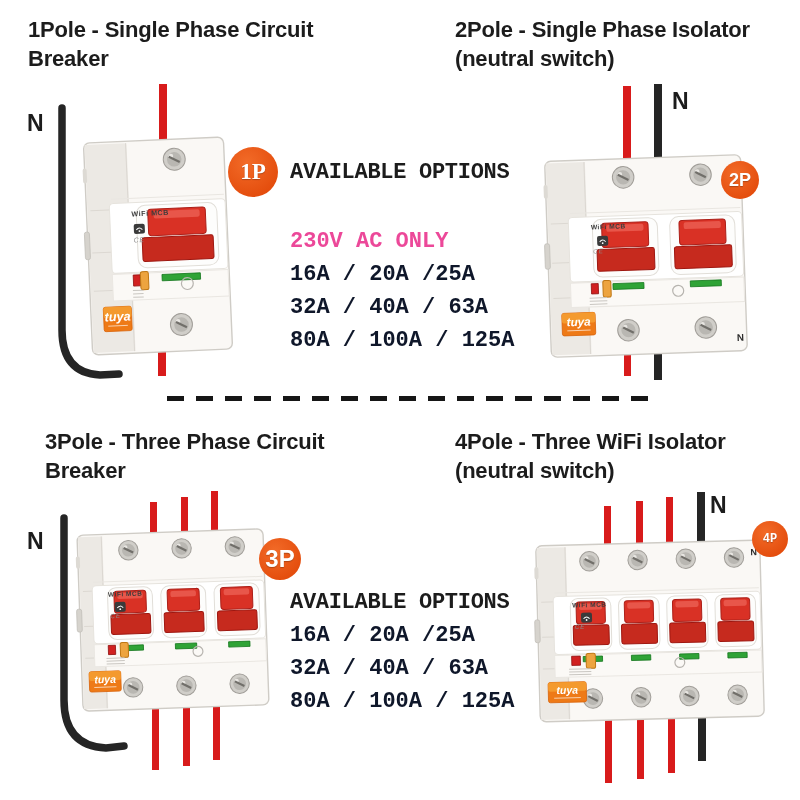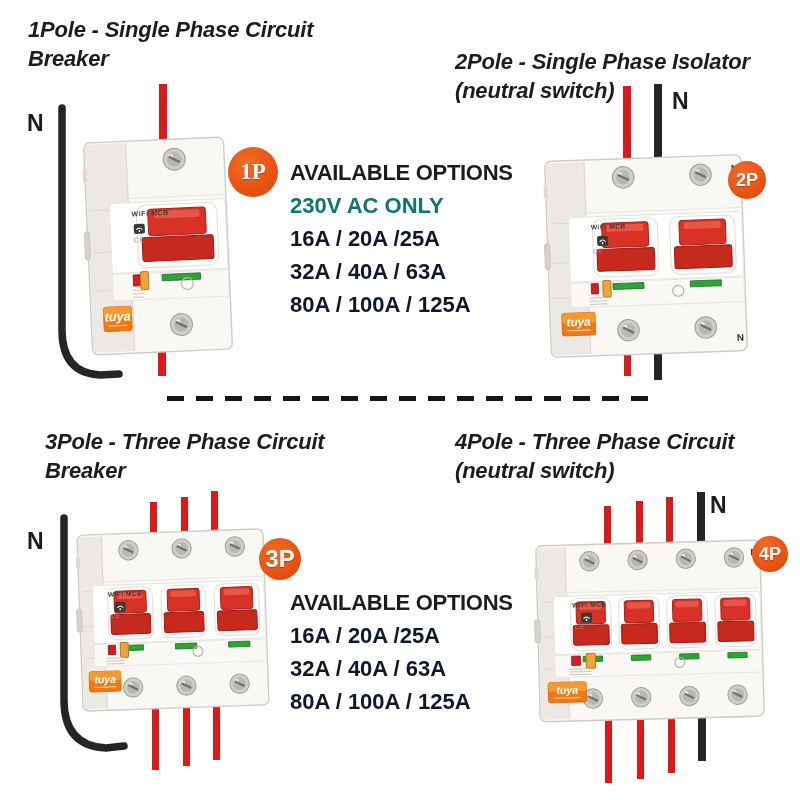--- a/index.html
+++ b/index.html
@@ -1,54 +1,54 @@
 <!DOCTYPE html>
 <html><head>
 <meta charset="utf-8">
 <style>
   html,body{margin:0;padding:0;background:#ffffff;}
   #canvas{position:relative;width:800px;height:800px;background:#ffffff;overflow:hidden;
           font-family:"Liberation Sans",sans-serif;}
-  .title{position:absolute;font-weight:bold;font-size:22px;line-height:29px;color:#1c1c1c;letter-spacing:-0.2px;font-style:italic;}
+  .title{position:absolute;font-weight:bold;font-size:22px;line-height:29px;color:#1c1c1c;letter-spacing:-0.2px;}
   .nlabel{position:absolute;font-weight:bold;font-size:23px;color:#1c1c1c;}
   .badge{position:absolute;border-radius:50%;
          background:radial-gradient(circle at 38% 32%, #f26b28, #e44d0d 75%);
          color:#fff;display:flex;align-items:center;justify-content:center;
          font-weight:bold;text-shadow:0 1px 1px rgba(0,0,0,.25);}
-  .opts{position:absolute;font-weight:bold;font-size:22px;line-height:33px;white-space:nowrap;}
+  .opts{position:absolute;font-weight:bold;font-size:22px;line-height:33px;white-space:nowrap;font-family:Liberation Mono, monospace;}
   .opts .head{color:#1c1c1c;letter-spacing:-0.3px;}
-  .opts .volt{color:#0f766e;}
+  .opts .volt{color:#ec4899;margin-top:36px;}
   .opts .amp{color:#0f172a;}
   .divider{position:absolute;height:5px;
            background:repeating-linear-gradient(90deg,#161616 0,#161616 17px,transparent 17px,transparent 29px);}
   svg{position:absolute;overflow:visible;}
   svg text{font-family:"Liberation Sans",sans-serif;}
   .wire-red{fill:#d81b1b;}
   .wire-black{fill:#252525;}
   .wire-black-stroke{stroke:#252525;stroke-width:7.5;fill:none;stroke-linecap:round;}
 </style>
 </head>
 <body>
 
 <div id="canvas">
 
   <div class="title" style="left:28px;top:15px;">
     <div>1Pole - Single Phase Circuit</div>
     <div>Breaker</div>
   </div>
-  <div class="title" style="left:455px;top:15px;margin-top:32px;">
+  <div class="title" style="left:455px;top:15px;">
     <div>2Pole - Single Phase Isolator</div>
     <div>(neutral switch)</div>
   </div>
   <div class="title" style="left:45px;top:427px;">
     <div>3Pole - Three Phase Circuit</div>
     <div>Breaker</div>
   </div>
   <div class="title" style="left:455px;top:427px;">
-    <div>4Pole - Three Phase Circuit</div>
+    <div>4Pole - Three WiFi Isolator</div>
     <div>(neutral switch)</div>
   </div>
 
   <div class="nlabel" style="left:27px;top:110px;">N</div>
   <div class="nlabel" style="left:672px;top:88px;">N</div>
   <div class="nlabel" style="left:27px;top:528px;">N</div>
   <div class="nlabel" style="left:710px;top:492px;">N</div>
 
   <svg id="svg-1p" style="left:0;top:78px;" width="330" height="320" viewBox="0 0 330 320">
     <rect class="wire-red" x="159" y="6" width="8" height="57"></rect>
@@ -331,23 +331,23 @@
           <rect x="16.736" y="195.928" width="38.080000000000005" height="20.240000000000002" rx="2" fill="#EE7A17" stroke="#D9630A" stroke-width="0.8"></rect>
           <rect x="16.736" y="195.928" width="38.080000000000005" height="9.108" rx="2" fill="#F49A2E"></rect>
           <text x="35.776" y="207.6672" font-size="10.5248" font-weight="bold" font-style="italic" fill="#FFFFFF" text-anchor="middle">tuya</text>
           <line x1="22.448" y1="211.7152" x2="49.104" y2="211.7152" stroke="#FFFFFF" stroke-width="0.8" opacity="0.8"></line>
           <text x="229" y="73.96000000000001" font-size="9" font-weight="bold" fill="#2B2B2B" text-anchor="end">N</text>
         </g>
       </g>
   </svg>
 
   <div class="badge" style="left:228px;top:147px;width:50px;height:50px;font-size:23px;font-family:Liberation Serif, serif;">1P</div>
-  <div class="badge" style="left:721px;top:161px;width:38px;height:38px;font-size:18px;margin-left:7px;">2P</div>
+  <div class="badge" style="left:721px;top:161px;width:38px;height:38px;font-size:18px;">2P</div>
   <div class="badge" style="left:259px;top:538px;width:42px;height:42px;font-size:24px;">3P</div>
-  <div class="badge" style="left:752px;top:536px;width:36px;height:36px;font-size:18px;">4P</div>
+  <div class="badge" style="left:752px;top:521px;width:36px;height:36px;font-size:12px;font-family:Liberation Mono, monospace;">4P</div>
 
   <div class="opts" style="left:290px;top:156px;">
     <div class="head">AVAILABLE OPTIONS</div>
     <div class="volt">230V AC ONLY</div>
     <div class="amp">16A / 20A /25A</div>
     <div class="amp">32A / 40A / 63A</div>
     <div class="amp">80A / 100A / 125A</div>
   </div>
   <div class="opts" style="left:290px;top:586px;">
     <div class="head">AVAILABLE OPTIONS</div>

